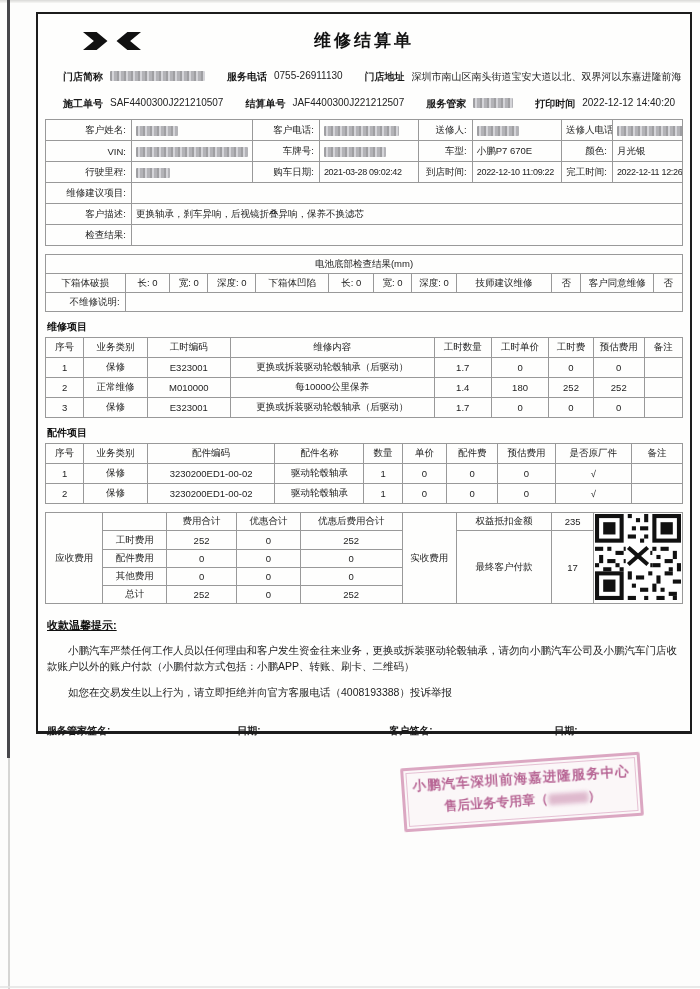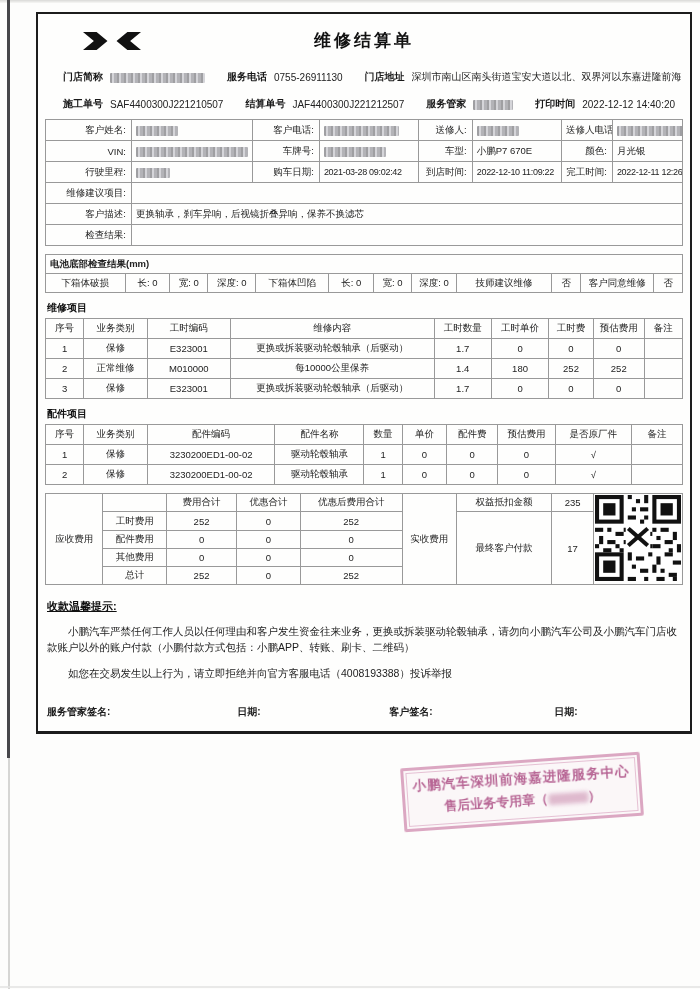--- a/index.html
+++ b/index.html
@@ -18,40 +18,40 @@
     position:absolute;left:36px;top:12px;width:656px;height:722px;
     border:2px solid #1c1c1c;border-bottom-width:3px;background:#fefefd;
     box-sizing:border-box;padding:0 7px;
   }
 
   .hdr{position:relative;height:44px;}
   .logo{position:absolute;left:38px;top:16px;width:58px;height:22px;}
   .logo svg{display:block;width:100%;height:100%;}
   .title{text-align:center;padding-top:15px;font-size:17px;font-weight:bold;letter-spacing:3px;color:#111;}
 
-  .inforow{display:flex;align-items:center;font-size:10px;white-space:nowrap;overflow:hidden;margin:0 2px;padding-left:16px;}
+  .inforow{display:flex;font-size:10px;white-space:nowrap;overflow:hidden;margin:0 2px;padding-left:16px;}
   .inforow.first{margin-top:12px;}
   .inforow.second{margin-top:13px;margin-bottom:8px;}
   .ilbl{font-weight:bold;color:#1a1a1a;margin-right:7px;flex:none;}
   .ival{margin-right:22px;flex:none;color:#222;}
   .addr-val{margin-right:0;overflow:hidden;}
   .push-right{margin-left:auto;}
 
   table{border-collapse:collapse;width:100%;table-layout:fixed;font-size:9.5px;color:#222;}
   td{border:1px solid #999;height:21px;padding:1px 4px;overflow:hidden;white-space:nowrap;box-sizing:border-box;}
   td.lab{text-align:right;color:#1e1e1e;padding-right:5px;}
   td.val{text-align:left;}
   td.ctr{text-align:center;padding:1px 2px;}
   .date-cell{font-size:9px;letter-spacing:-0.3px;}
 
   .sect{font-weight:bold;font-size:10px;margin:8px 2px 3px;color:#111;}
   .gap8{height:8px;}
 
   .battery td{height:19px;}
-  .battery .bhead{text-align:left;font-weight:bold;}
+  .battery .bhead{text-align:center;font-weight:normal;}
 
   .items td{height:20px;text-align:center;}
   .costs td{height:18px;text-align:center;}
   .qr-cell{padding:1px;text-align:center;vertical-align:middle;}
 
   .redact{display:inline-block;height:10px;vertical-align:middle;border-radius:1px;opacity:.85;
     background:repeating-linear-gradient(90deg,#8f8f93 0 2px,#cfcfd3 2px 4px,#a7a7ab 4px 7px);
     filter:blur(0.7px);}
 
   .notice{margin:14px 2px 0;}
@@ -201,20 +201,24 @@
       <td class="ctr">宽: 0</td>
       <td class="ctr">深度: 0</td>
       <td class="ctr">下箱体凹陷</td>
       <td class="ctr">长: 0</td>
       <td class="ctr">宽: 0</td>
       <td class="ctr">深度: 0</td>
       <td class="ctr">技师建议维修</td>
       <td class="ctr">否</td>
       <td class="ctr">客户同意维修</td>
       <td class="ctr">否</td>
+    </tr>
+    <tr>
+      <td class="lab">不维修说明:</td>
+      <td colspan="11"></td>
     </tr>
   </tbody>
     </table>
 
   <div class="sect">维修项目</div>
   <table class="items">
     <colgroup>
       <col style="width:6%">
         <col style="width:10%">
         <col style="width:13%">

